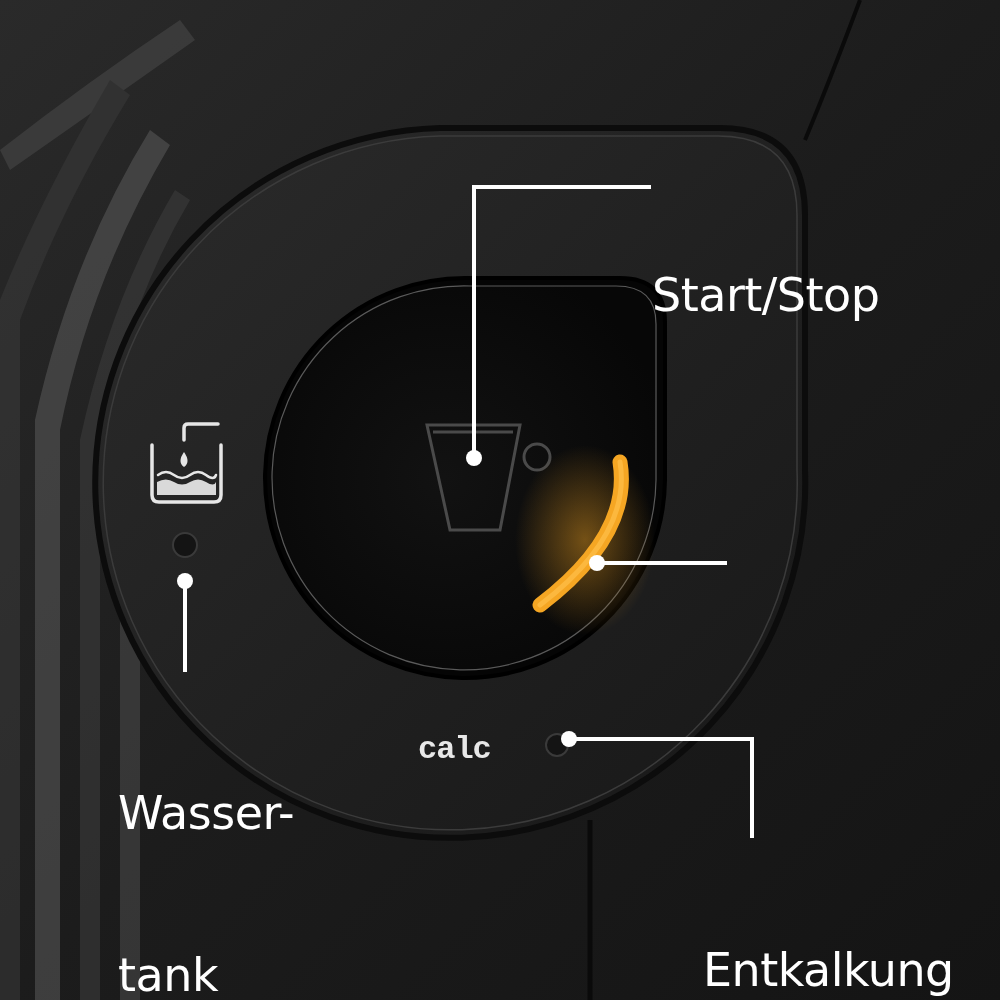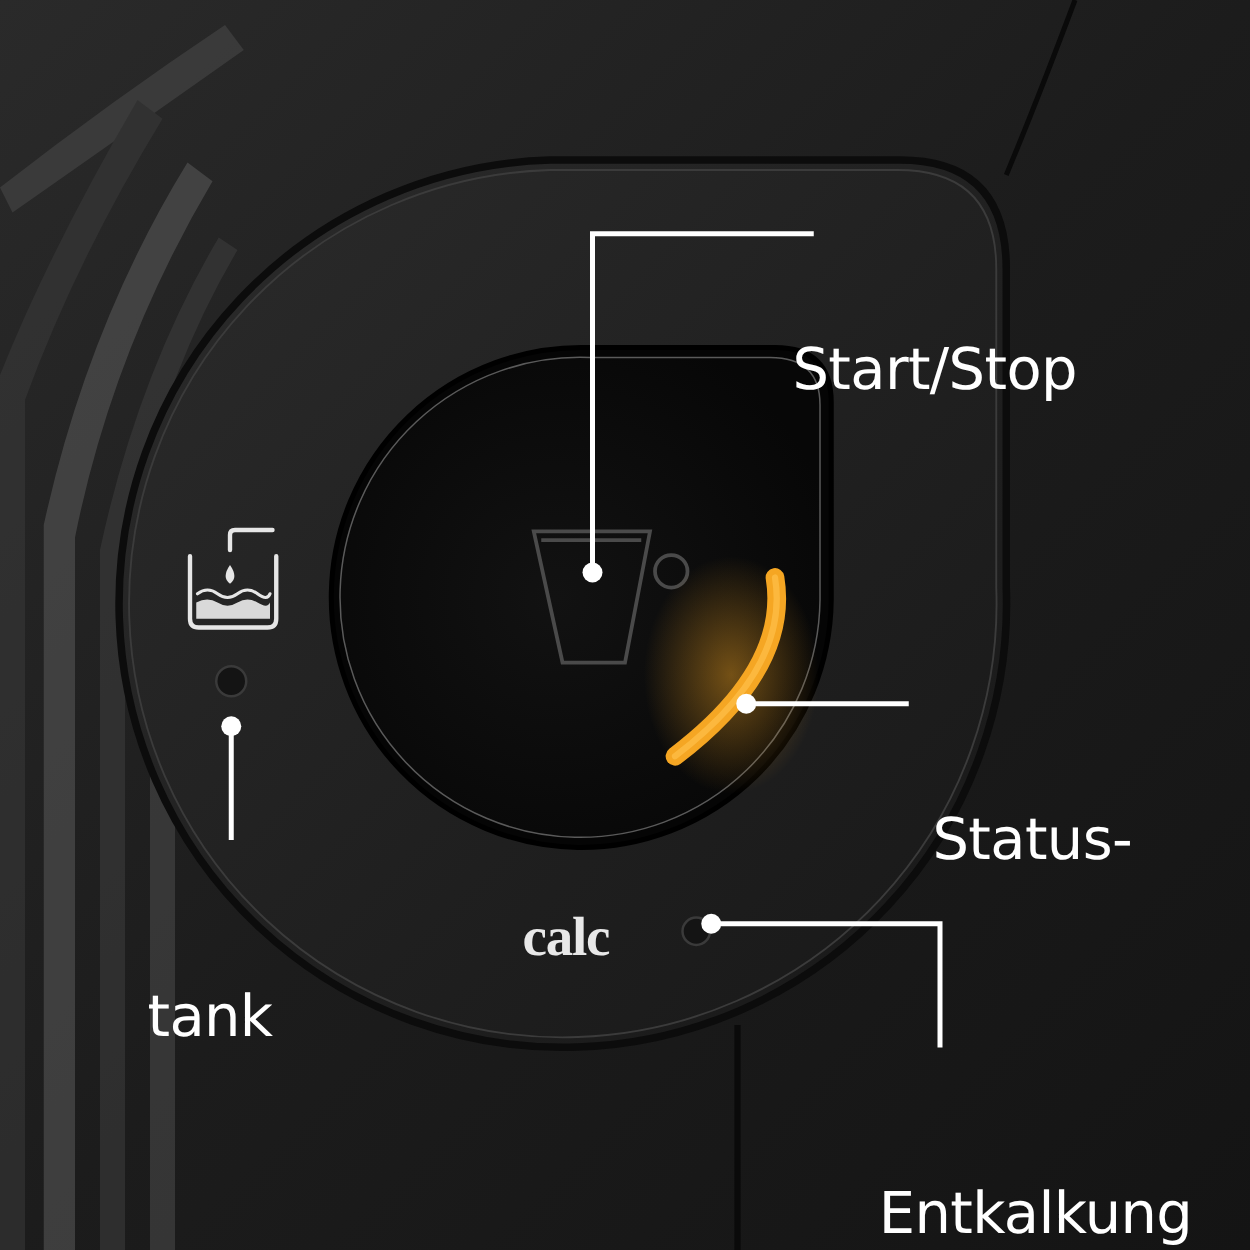--- a/index.html
+++ b/index.html
@@ -9,21 +9,21 @@
       font-family: "DejaVu Sans", sans-serif;
     }
     .scene { position: absolute; left: 0; top: 0; width: 1000px; height: 1000px; }
     .label {
       position: absolute; color: #ffffff; font-family: "DejaVu Sans", sans-serif;
       font-size: 46px; line-height: 54px; letter-spacing: -0.5px; white-space: pre;
     }
     .label span { display: block; }
     .calc-text {
       position: absolute; left: 418px; top: 725px; color: #e8e8e8;
-      font-family: Liberation Serif, serif; font-size: 44px; line-height: 50px;
+      font-family: Liberation Mono, monospace; font-size: 32px; line-height: 50px;
       font-weight: bold; letter-spacing: -1px;
     }
   </style>
 </head>
 <body>
 
 <svg class="scene" viewBox="0 0 1000 1000" xmlns="http://www.w3.org/2000/svg">
   <defs>
     <linearGradient id="bgGrad" x1="0" y1="0" x2="1" y2="1">
       <stop offset="0" stop-color="#2a2a2a"></stop>
@@ -101,29 +101,29 @@
     <path d="M569,739 L752,739 L752,838"></path>
   </g>
   <g fill="#ffffff">
     <circle cx="474" cy="458" r="8"></circle>
     <circle cx="597" cy="563" r="8"></circle>
     <circle cx="185" cy="581" r="8"></circle>
     <circle cx="569" cy="739" r="8"></circle>
   </g>
 </svg>
 
-<div class="label" style="left:634px; top:160px;">
+<div class="label" style="left:652px; top:160px;">
   <span>Start/Stop</span>
 </div>
 
 <div class="label" style="left:746px; top:536px;">
-  <span>Status-</span>
 </div>
 
 <div class="label" style="left:118px; top:678px;">
+  <span>Wasser-</span>
   <span>tank</span>
 </div>
 
 <div class="label" style="left:703px; top:835px;">
   <span>Entkalkung</span>
 </div>
 
 <div class="calc-text">calc</div>
 
 </body></html>

